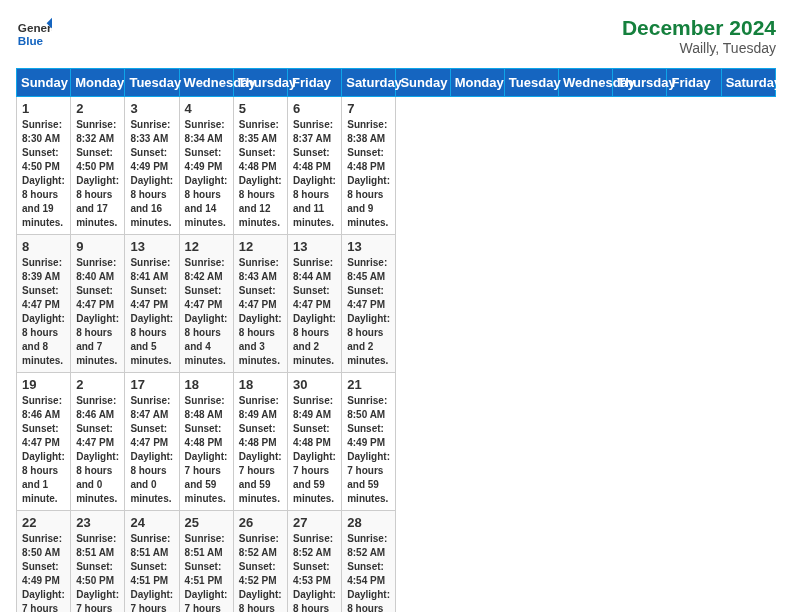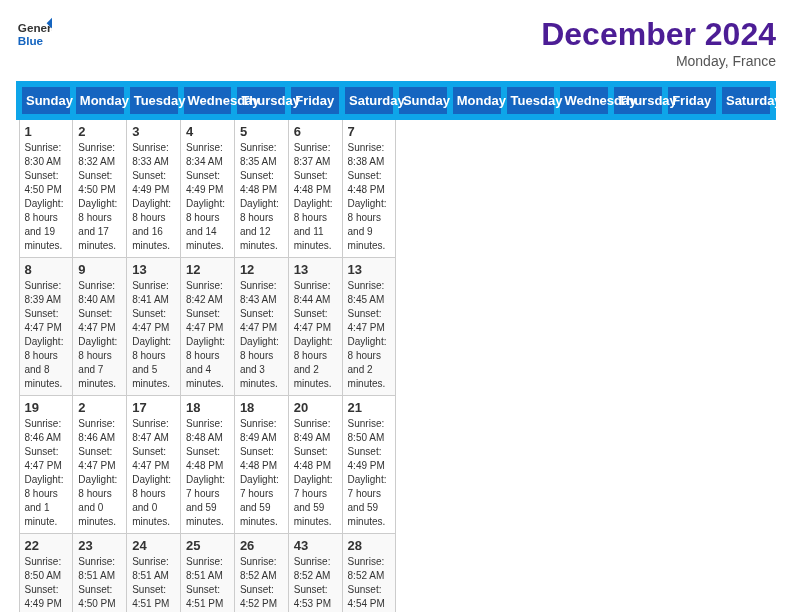--- a/index.html
+++ b/index.html
@@ -22,60 +22,61 @@
       gap: 4px;
     }
     .logo-icon {
       width: 36px;
       height: 36px;
     }
     .title-block {
       text-align: right;
     }
     .month-title {
-      font-size: 32px;
-      font-weight: bold;
-      color: #4c1d95;
+      font-size: 21px;
+      font-weight: bold;
+      color: #15803d;
     }
     .location {
       font-size: 14px;
       color: #555;
     }
     table {
       width: 100%;
       border-collapse: collapse;
       table-layout: fixed;
     }
     th {
       background-color: #1565c0;
       color: #fff;
       font-size: 13px;
       font-weight: bold;
       padding: 6px 4px;
       text-align: left;
-      border: 6px solid #0ea5e9;
+      border: 1px solid #0ea5e9;
     }
     td {
       vertical-align: top;
       border: 1px solid #ccc;
       padding: 4px 5px;
       font-size: 10.5px;
       color: #333;
       height: 90px;
     }
     .day-num {
       font-size: 13px;
       font-weight: bold;
       display: block;
       margin-bottom: 2px;
     }
     .day-info {
       font-size: 10px;
       line-height: 1.4;
       color: #333;
+      font-weight: bold;
     }
     tr:nth-child(even) td {
       background: #f9f9f9;
     }
     tr:nth-child(odd) td {
       background: #fff;
     }
   </style>
 </head>
 <body>
@@ -83,21 +84,21 @@
 <div class="header">
   <div class="logo">
     <svg class="logo-icon" viewBox="0 0 40 40">
       <text x="2" y="18" font-size="13" font-weight="bold" fill="#333">General</text>
       <text x="2" y="32" font-size="13" font-weight="bold" fill="#1565c0">Blue</text>
       <polygon points="34,8 40,2 40,14" fill="#1565c0"></polygon>
     </svg>
   </div>
   <div class="title-block">
     <div class="month-title">December 2024</div>
-    <div class="location">Monday, France</div>
+    <div class="location">Wailly, Tuesday</div>
   </div>
 </div>
 
 <table>
   <thead>
     <tr>
     <th>Sunday</th>
         <th>Monday</th>
         <th>Tuesday</th>
         <th>Wednesday</th>
@@ -189,21 +190,21 @@
         </td>
         <td>
           <span class="day-num">18</span>
           <div class="day-info">Sunrise: 8:48 AM<br>Sunset: 4:48 PM<br>Daylight: 7 hours and 59 minutes.</div>
         </td>
         <td>
           <span class="day-num">18</span>
           <div class="day-info">Sunrise: 8:49 AM<br>Sunset: 4:48 PM<br>Daylight: 7 hours and 59 minutes.</div>
         </td>
         <td>
-          <span class="day-num">20</span>
+          <span class="day-num">30</span>
           <div class="day-info">Sunrise: 8:49 AM<br>Sunset: 4:48 PM<br>Daylight: 7 hours and 59 minutes.</div>
         </td>
         <td>
           <span class="day-num">21</span>
           <div class="day-info">Sunrise: 8:50 AM<br>Sunset: 4:49 PM<br>Daylight: 7 hours and 59 minutes.</div>
         </td>
       </tr>
       <tr>
         <td>
           <span class="day-num">22</span>
@@ -219,21 +220,21 @@
         </td>
         <td>
           <span class="day-num">25</span>
           <div class="day-info">Sunrise: 8:51 AM<br>Sunset: 4:51 PM<br>Daylight: 7 hours and 59 minutes.</div>
         </td>
         <td>
           <span class="day-num">26</span>
           <div class="day-info">Sunrise: 8:52 AM<br>Sunset: 4:52 PM<br>Daylight: 8 hours and 0 minutes.</div>
         </td>
         <td>
-          <span class="day-num">43</span>
+          <span class="day-num">27</span>
           <div class="day-info">Sunrise: 8:52 AM<br>Sunset: 4:53 PM<br>Daylight: 8 hours and 0 minutes.</div>
         </td>
         <td>
           <span class="day-num">28</span>
           <div class="day-info">Sunrise: 8:52 AM<br>Sunset: 4:54 PM<br>Daylight: 8 hours and 1 minute.</div>
         </td>
       </tr>
     </tbody>
 </table>
 

